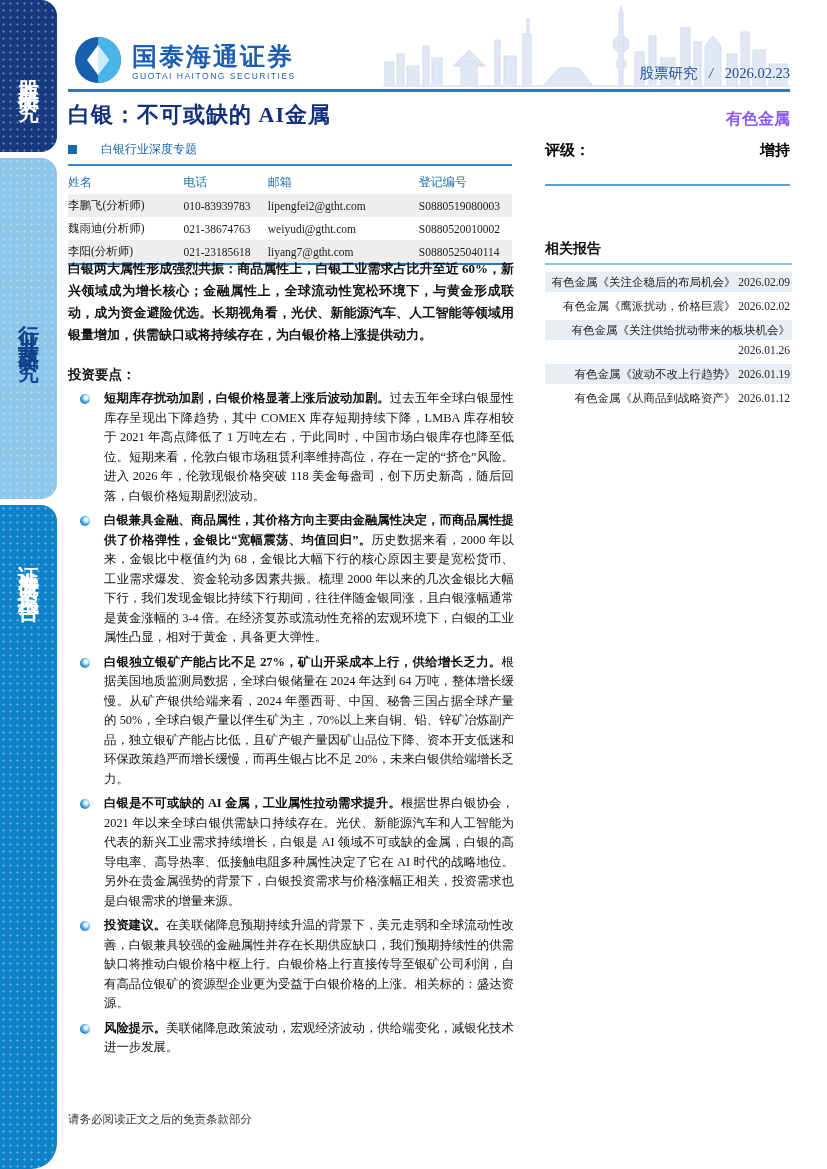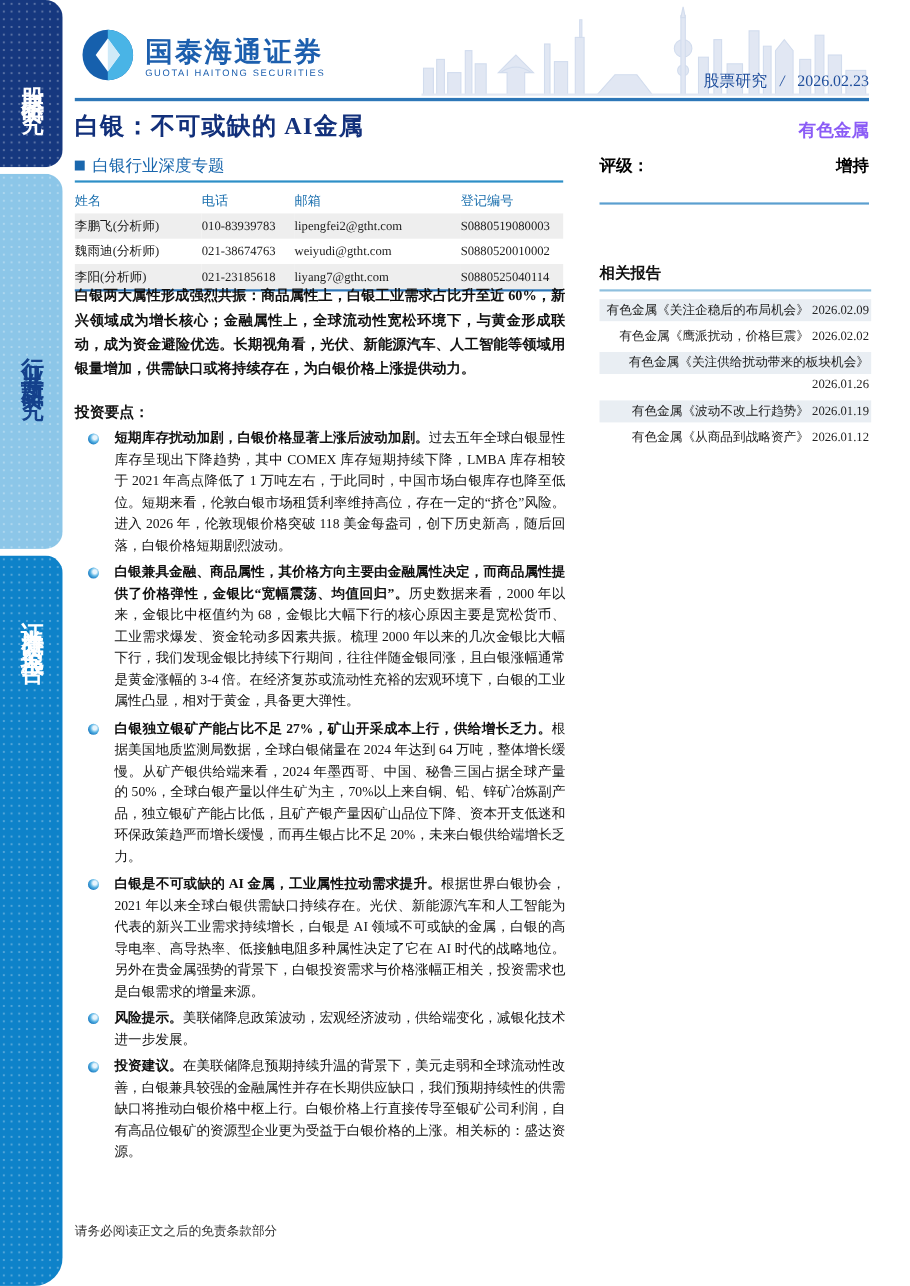--- a/index.html
+++ b/index.html
@@ -12,37 +12,37 @@
        background-size:7px 7px;}
   .seg1{top:0;height:152px;background-color:#16387f;border-radius:0 16px 16px 0;align-items:center;}
   .seg2{top:158px;height:341px;background-color:#8cc6e8;border-radius:0 16px 16px 0;align-items:center;}
   .seg3{top:505px;height:664px;background-color:#0e82c9;border-radius:0 16px 26px 0;align-items:flex-start;padding-top:44px;}
   .vlabel{writing-mode:vertical-rl;font-weight:bold;font-size:21px;letter-spacing:7px;
           font-family:"Liberation Sans",sans-serif;}
   .vl-top,.vl-bottom{color:#ffffff;}
   .vl-mid{color:#14418c;}
 
   
-  .logo{position:absolute;left:74px;top:26px;display:flex;align-items:center;gap:10px;}
+  .logo{position:absolute;left:74px;top:36px;display:flex;align-items:center;gap:10px;}
   .brand-cn{font-size:25px;font-weight:bold;color:#1d5fae;letter-spacing:2px;
             font-family:"Liberation Sans",sans-serif;line-height:1.1;}
   .brand-en{font-size:8.5px;color:#1d5fae;letter-spacing:1.5px;font-family:"Liberation Sans",sans-serif;}
   .skyline{position:absolute;left:383px;top:6px;opacity:.75;}
   .research-line{position:absolute;left:68px;top:64px;width:722px;text-align:right;
                  color:#1f4e9c;font-size:14.5px;}
   .research-line .sep{margin:0 8px;font-style:italic;}
   .header-rule{position:absolute;left:68px;top:89px;width:722px;height:3px;background:#2d77b8;}
 
   .title-row{position:absolute;left:68px;top:100px;width:722px;display:flex;
              justify-content:space-between;align-items:flex-end;}
   .report-title{font-size:22px;font-weight:bold;color:#12307b;letter-spacing:1px;}
   .industry{font-size:16px;font-weight:bold;color:#8b5cf6;}
 
-  .subtitle-row{position:absolute;left:68px;top:141px;display:flex;align-items:center;gap:7px;
-                color:#1a67ad;font-size:15px;}
+  .subtitle-row{position:absolute;left:68px;top:141px;display:flex;align-items:center;gap:24px;
+                color:#1a67ad;font-size:12px;}
   .sq{width:9px;height:9px;background:#1a67ad;display:inline-block;}
   .subtitle-rule{position:absolute;left:68px;top:164px;width:444px;height:2px;background:#2e8fc7;}
 
   .rating-row{position:absolute;left:545px;top:141px;width:245px;display:flex;
               justify-content:space-between;font-size:15px;font-weight:bold;color:#000;}
   .rating-rule{position:absolute;left:545px;top:184px;width:245px;height:2px;background:#5b9fd0;}
 
   
   .analyst-table{position:absolute;left:68px;top:170px;width:444px;border-collapse:collapse;
                  font-size:11.5px;border-bottom:2px solid #2d77b8;}
@@ -211,25 +211,25 @@
       <div class="bullet">
         <span class="bmark"></span>
         <div class="btext"><span class="lead">白银独立银矿产能占比不足 27%，矿山开采成本上行，供给增长乏力。</span>根据美国地质监测局数据，全球白银储量在 2024 年达到 64 万吨，整体增长缓慢。从矿产银供给端来看，2024 年墨西哥、中国、秘鲁三国占据全球产量的 50%，全球白银产量以伴生矿为主，70%以上来自铜、铅、锌矿冶炼副产品，独立银矿产能占比低，且矿产银产量因矿山品位下降、资本开支低迷和环保政策趋严而增长缓慢，而再生银占比不足 20%，未来白银供给端增长乏力。</div>
       </div>
       <div class="bullet">
         <span class="bmark"></span>
         <div class="btext"><span class="lead">白银是不可或缺的 AI 金属，工业属性拉动需求提升。</span>根据世界白银协会，2021 年以来全球白银供需缺口持续存在。光伏、新能源汽车和人工智能为代表的新兴工业需求持续增长，白银是 AI 领域不可或缺的金属，白银的高导电率、高导热率、低接触电阻多种属性决定了它在 AI 时代的战略地位。另外在贵金属强势的背景下，白银投资需求与价格涨幅正相关，投资需求也是白银需求的增量来源。</div>
       </div>
       <div class="bullet">
         <span class="bmark"></span>
+        <div class="btext"><span class="lead">投资建议。</span>在美联储降息预期持续升温的背景下，美元走弱和全球流动性改善，白银兼具较强的金融属性并存在长期供应缺口，我们预期持续性的供需缺口将推动白银价格中枢上行。白银价格上行直接传导至银矿公司利润，自有高品位银矿的资源型企业更为受益于白银价格的上涨。相关标的：盛达资源。</div>
+      </div>
+      <div class="bullet">
+        <span class="bmark"></span>
         <div class="btext"><span class="lead">风险提示。</span>美联储降息政策波动，宏观经济波动，供给端变化，减银化技术进一步发展。</div>
-      </div>
-      <div class="bullet">
-        <span class="bmark"></span>
-        <div class="btext"><span class="lead">投资建议。</span>在美联储降息预期持续升温的背景下，美元走弱和全球流动性改善，白银兼具较强的金融属性并存在长期供应缺口，我们预期持续性的供需缺口将推动白银价格中枢上行。白银价格上行直接传导至银矿公司利润，自有高品位银矿的资源型企业更为受益于白银价格的上涨。相关标的：盛达资源。</div>
       </div>
     </div>
 
   <div class="related">
     <div class="related-h">相关报告</div>
     <div class="related-rule"></div>
     <div>
         <div class="report-item">
           <div class="rline odd">有色金属《关注企稳后的布局机会》 2026.02.09</div>
         </div>

